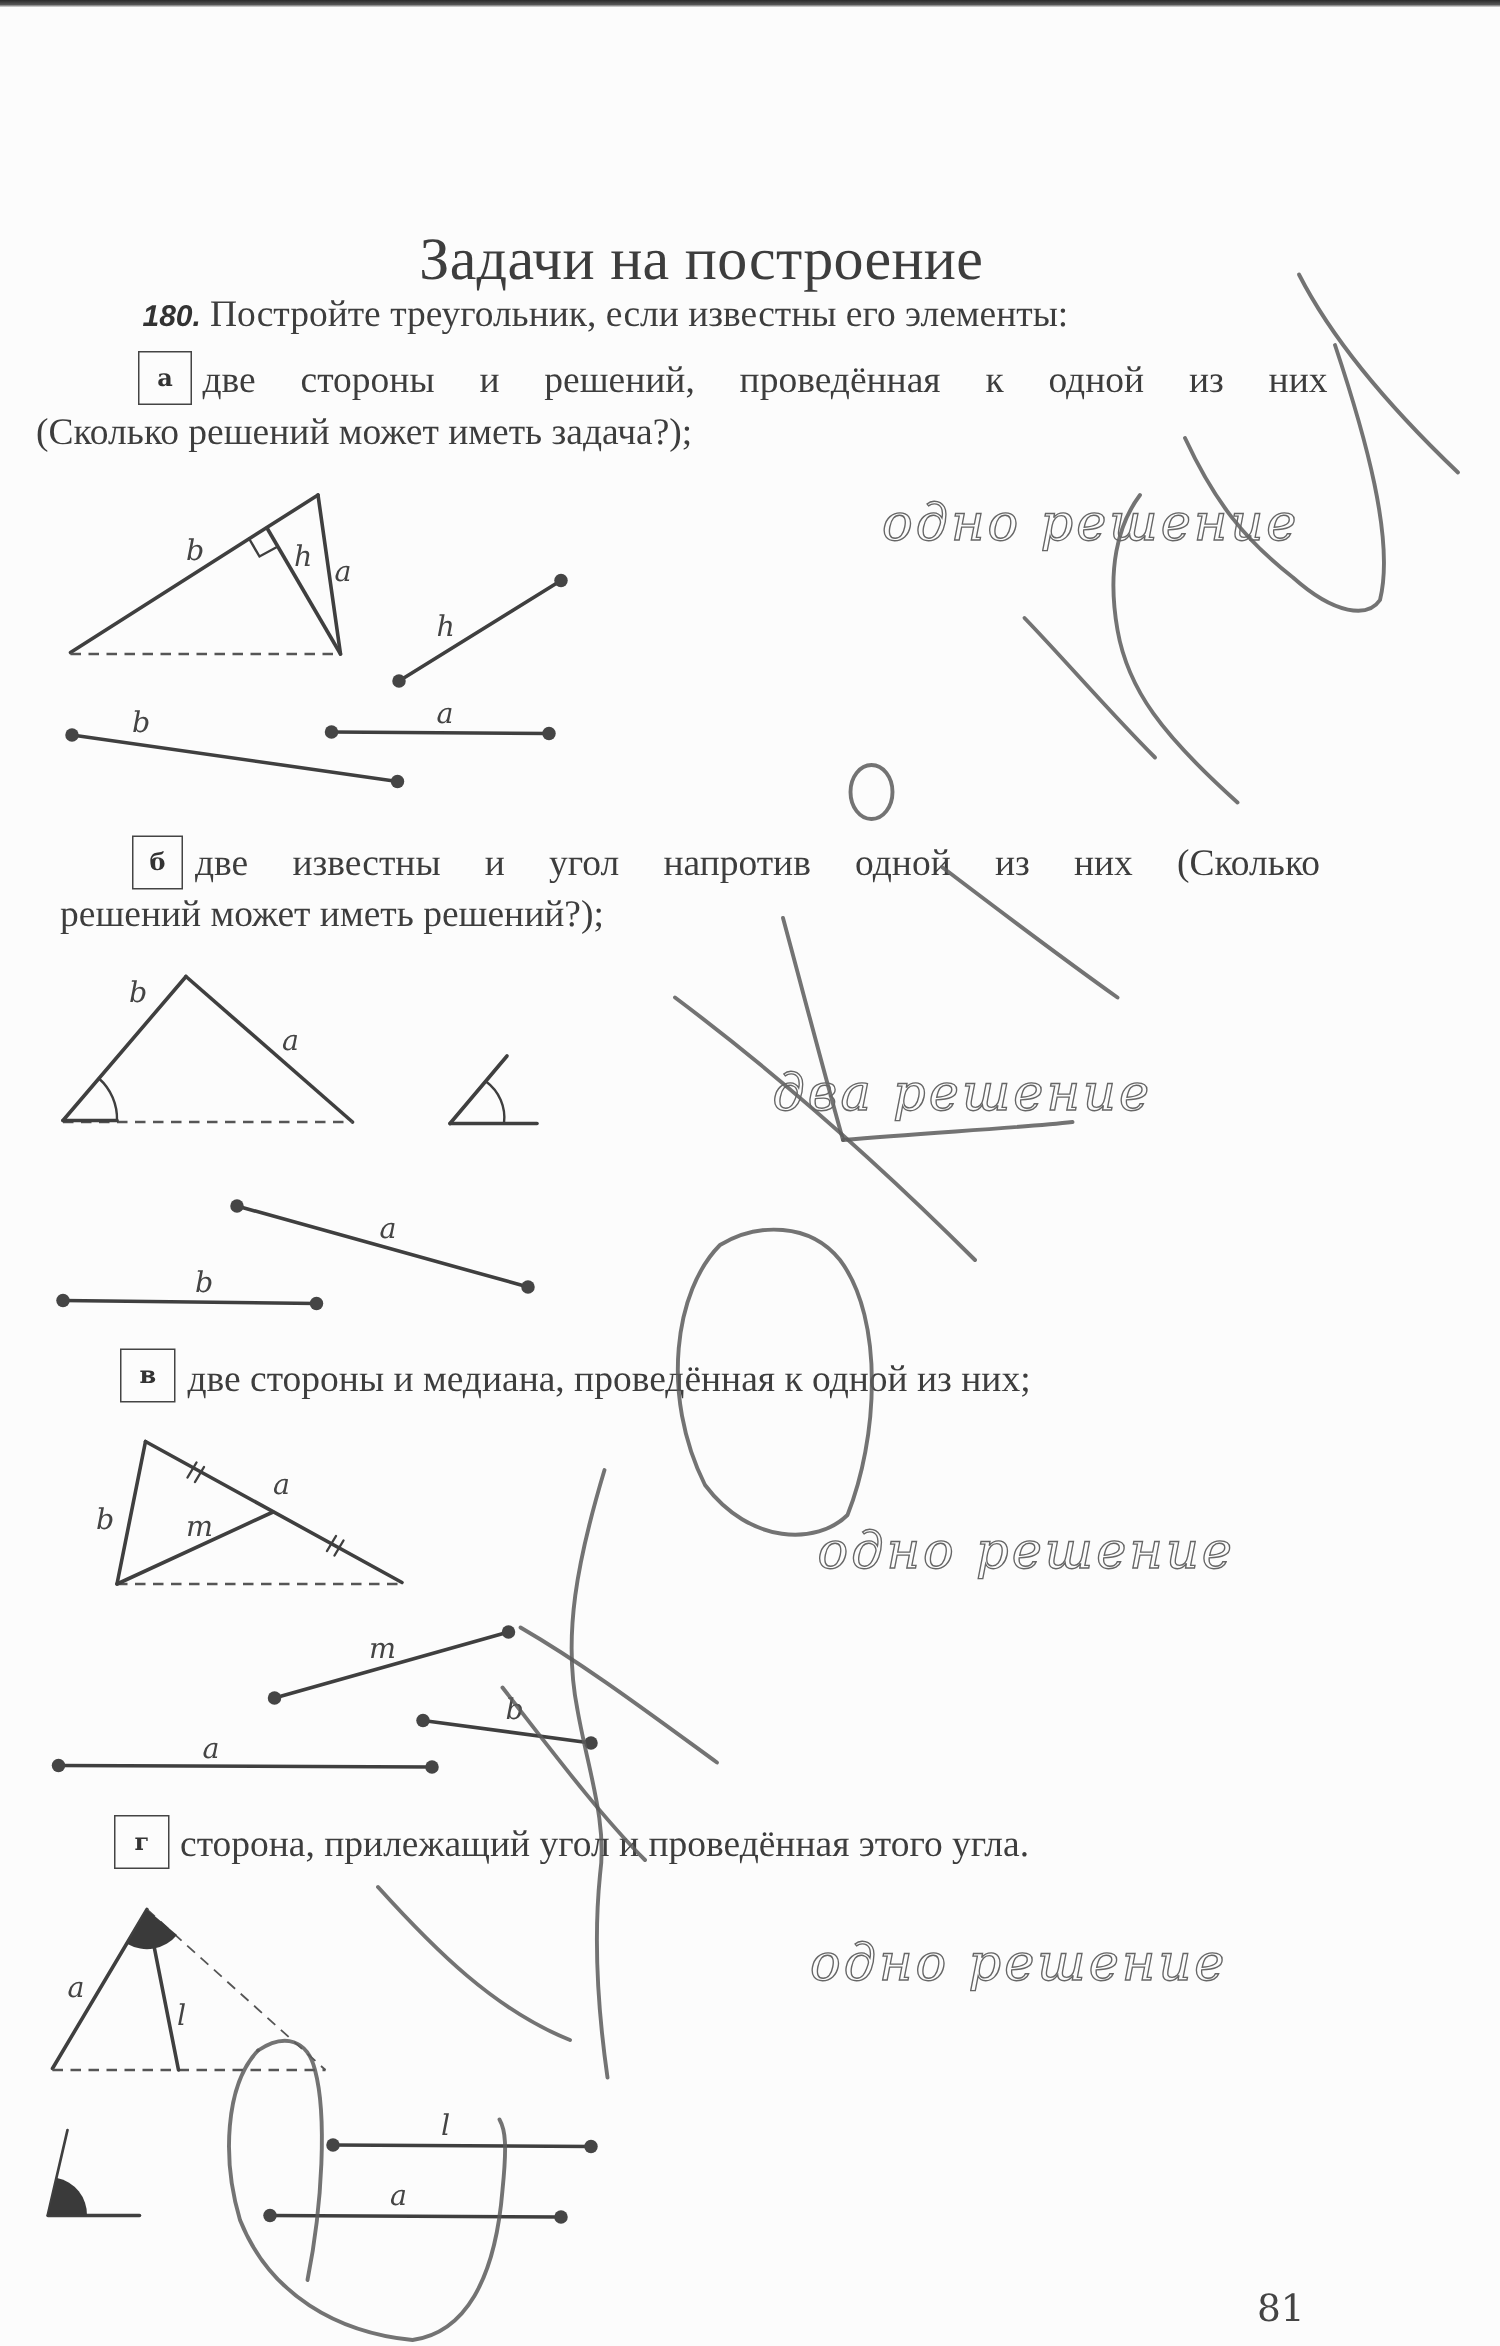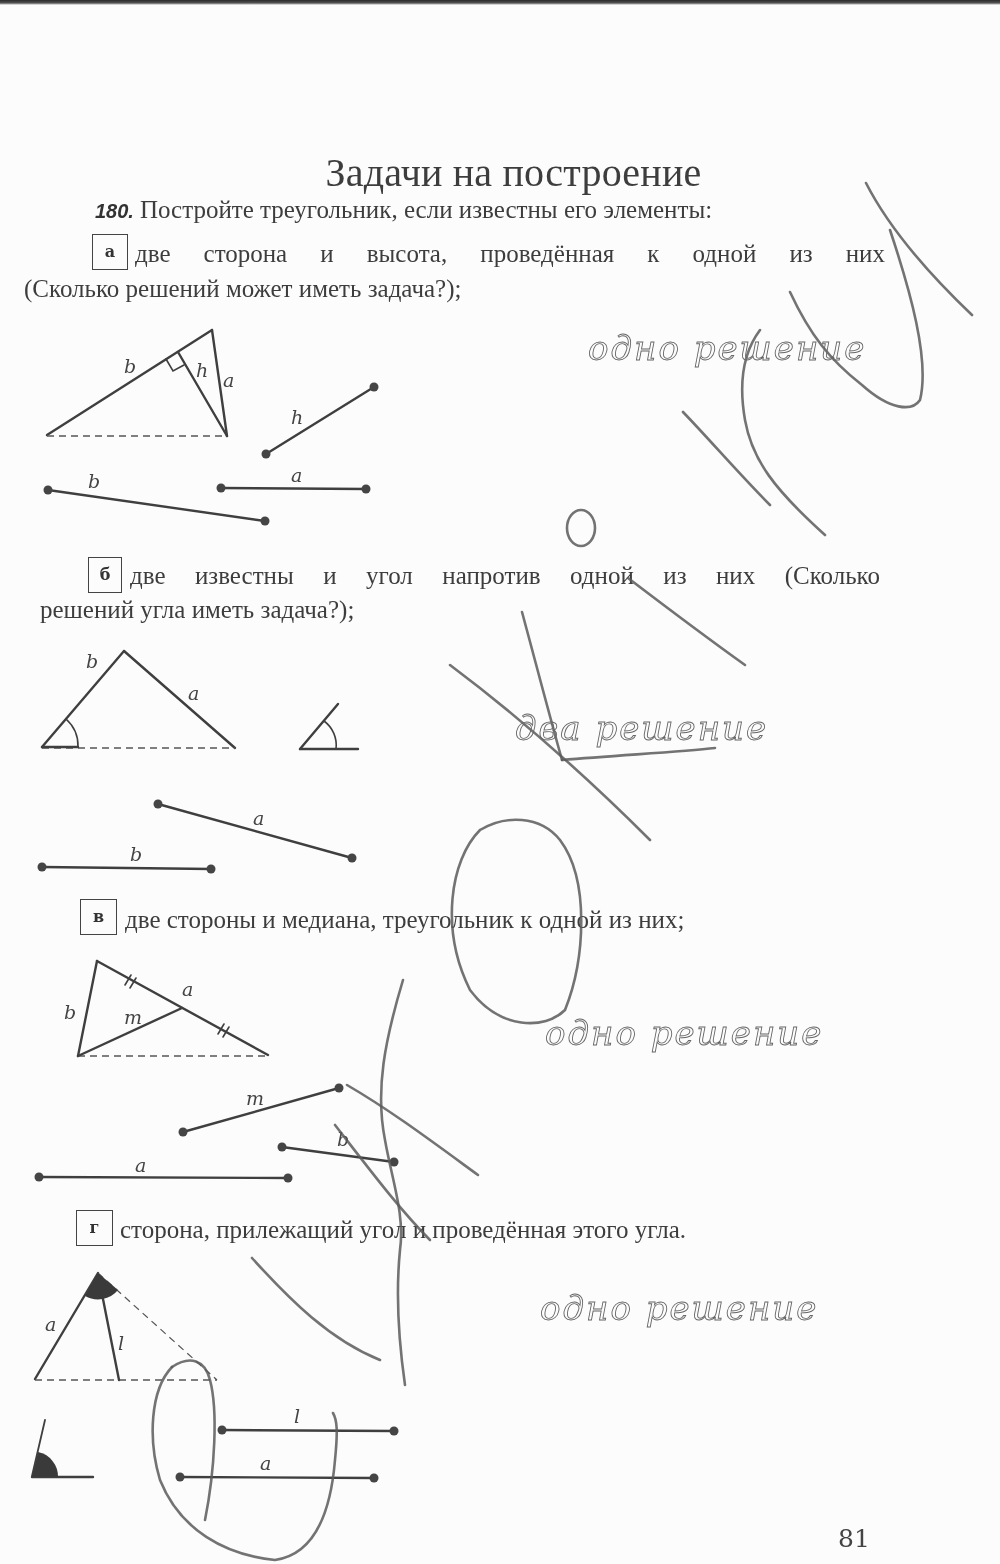--- a/index.html
+++ b/index.html
@@ -8,21 +8,21 @@
     background: #fcfcfc; color: #3a3a3a;
     font-family: "DejaVu Serif", "Liberation Serif", serif;
   }
   .top-edge {
     position: absolute; left: 0; top: 0; width: 1000px; height: 5px;
     background: linear-gradient(#2a2a2a, #555 60%, #fcfcfc);
   }
   .page-title {
     position: absolute; left: 0; width: 935px; top: 122px;
     text-align: center; font-family: "Liberation Serif", serif;
-    font-size: 40px; font-weight: normal; color: #3d3d3d; letter-spacing: 0.2px; padding-left: 46px;
+    font-size: 40px; font-weight: normal; color: #3d3d3d; letter-spacing: 0.2px;
   }
   .text-line {
     position: absolute; font-family: "Liberation Serif", serif;
     font-size: 25px; color: #3d3d3d; white-space: nowrap;
   }
   .justify { text-align: justify; text-align-last: justify; }
   .problem-num {
     font-family: "Liberation Sans", sans-serif; font-weight: bold; font-style: italic;
     font-size: 20px; color: #333; margin-right: 6px;
   }
@@ -45,29 +45,29 @@
 
 <div class="top-edge"></div>
 
 <h1 class="page-title">Задачи на построение</h1>
 
 <div class="text-line" style="left:95px; top:196px;">
   <span class="problem-num">180.</span><span>Постройте треугольник, если известны его элементы:</span>
 </div>
 
 <div class="letter-box" style="left:92px; top:234px; width:36px; height:36px; line-height:33px;">а</div>
-<div class="text-line justify" style="left:135px; top:240px; width:750px;">две сторона и высота, проведённая к одной из них</div>
+<div class="text-line justify" style="left:135px; top:240px; width:750px;">две стороны и решений, проведённая к одной из них</div>
 <div class="text-line" style="left:24px; top:275px;">(Сколько решений может иметь задача?);</div>
 
 <div class="letter-box" style="left:88px; top:557px; width:34px; height:36px; line-height:33px;">б</div>
 <div class="text-line justify" style="left:130px; top:562px; width:750px;">две известны и угол напротив одной из них (Сколько</div>
-<div class="text-line" style="left:40px; top:596px;">решений угла иметь задача?);</div>
+<div class="text-line" style="left:40px; top:596px;">решений может иметь решений?);</div>
 
 <div class="letter-box" style="left:80px; top:899px; width:37px; height:36px; line-height:33px;">в</div>
-<div class="text-line" style="left:125px; top:906px;">две стороны и медиана, треугольник к одной из них;</div>
+<div class="text-line" style="left:125px; top:906px;">две стороны и медиана, проведённая к одной из них;</div>
 
 <div class="letter-box" style="left:76px; top:1210px; width:37px; height:36px; line-height:33px;">г</div>
 <div class="text-line" style="left:120px; top:1216px;">сторона, прилежащий угол и проведённая этого угла.</div>
 
 <svg class="overlay" width="1000" height="1564" viewBox="0 0 1000 1564">
   <defs>
     <style>
       .ln { stroke:#3f3f3f; stroke-width:2.4; fill:none; stroke-linecap:round; }
       .dash { stroke:#555; stroke-width:1.6; fill:none; stroke-dasharray:7 5; }
       .dot { fill:#454545; }

